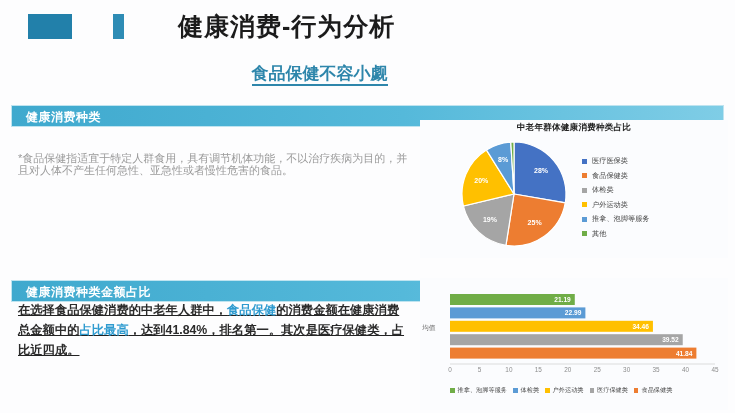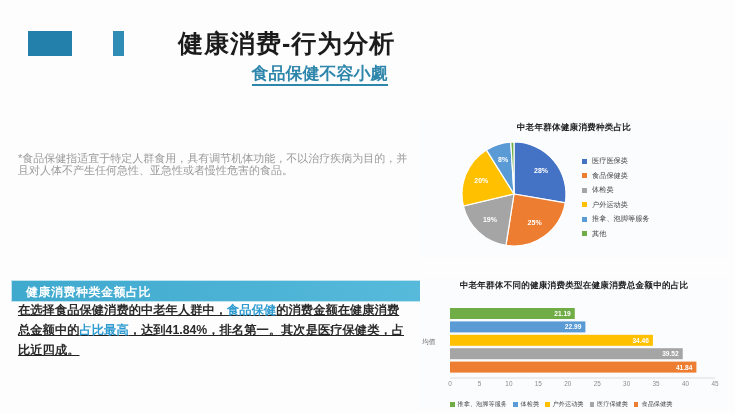--- a/index.html
+++ b/index.html
@@ -5,21 +5,21 @@
   html,body{margin:0;padding:0;}
   body{
     width:735px;height:413px;overflow:hidden;
     background:#ffffff;
     font-family:"Liberation Sans","DejaVu Sans",sans-serif;
     color:#222;
   }
   #slide{position:relative;width:735px;height:413px;background:#fdfdfe;}
 
   
-  .title-row{position:absolute;left:0;top:14px;width:735px;height:42px;display:flex;align-items:flex-end;gap:36px;}
+  .title-row{position:absolute;left:0;top:14px;width:735px;height:42px;display:flex;align-items:flex-start;gap:36px;}
   .tmark-big{width:44px;height:25px;background:#2280aa;margin-left:28px;}
   .tmark-small{width:11px;height:25px;background:#2e8cb5;margin-left:5px;}
   .title-text{margin-left:18px;font-size:25px;font-weight:bold;color:#1b1b1b;letter-spacing:1px;line-height:1;}
 
   .subtitle{position:absolute;left:0;top:62px;width:639px;text-align:center;}
   .subtitle span{font-size:17px;font-weight:bold;color:#2e86ab;border-bottom:2px solid #2e86ab;padding-bottom:1px;}
 
   
   .sec-bar{position:absolute;left:11px;width:713px;height:22px;
     background:linear-gradient(to right,#3fa9ce 0%,#55b9da 55%,#7fcde6 100%);
@@ -71,20 +71,23 @@
   <div class="title-row">
     <div class="tmark-big"></div>
     <div class="tmark-small"></div>
     <div class="title-text">健康消费-行为分析</div>
   </div>
 
   <div class="subtitle">
     <span>食品保健不容小觑</span>
   </div>
 
+  <div class="sec-bar" id="sec1">
+    <div class="label">健康消费种类</div>
+  </div>
 
   <div class="body-block" id="body1">
     <div class="note">*食品保健指适宜于特定人群食用，具有调节机体功能，不以治疗疾病为目的，并且对人体不产生任何急性、亚急性或者慢性危害的食品。</div>
   </div>
 
   <div class="chart-panel" id="pie-panel">
     <div class="chart-title">中老年群体健康消费种类占比</div>
     <div class="pie-wrap">
       <svg class="pie-svg" width="130" height="112" viewBox="0 0 130 112">
         <g id="pie-slices">
@@ -135,21 +138,20 @@
 
   <div class="sec-bar" id="sec2">
     <div class="label">健康消费种类金额占比</div>
   </div>
 
   <div class="body-block" id="body2">
     <div class="para" id="para2"><span>在选择食品保健消费的中老年人群中，</span><span class="hl-blue">食品保健</span><span>的消费金额在健康消费总金额中的</span><span class="hl-blue">占比最高</span><span>，达到41.84%，排名第一。其次是医疗保健类，占比近四成。</span></div>
   </div>
 
   <div class="chart-panel" id="bar-panel">
-    <div class="chart-title">中老年群体不同的健康消费类型在健康消费总金额中的占比</div>
     <div class="bar-wrap">
       <svg class="bsvg" width="308" height="108" viewBox="0 0 308 108">
         <g id="bar-bars">
             <rect x="30" y="14" width="124.78555555555556" height="11" fill="#70ad47"></rect>
             <rect x="30" y="27.4" width="135.38555555555556" height="11" fill="#5b9bd5"></rect>
             <rect x="30" y="40.8" width="202.9311111111111" height="11" fill="#ffc000"></rect>
             <rect x="30" y="54.2" width="232.7288888888889" height="11" fill="#a5a5a5"></rect>
             <rect x="30" y="67.6" width="246.39111111111112" height="11" fill="#ed7d31"></rect>
           </g>
         <g id="bar-vals">

